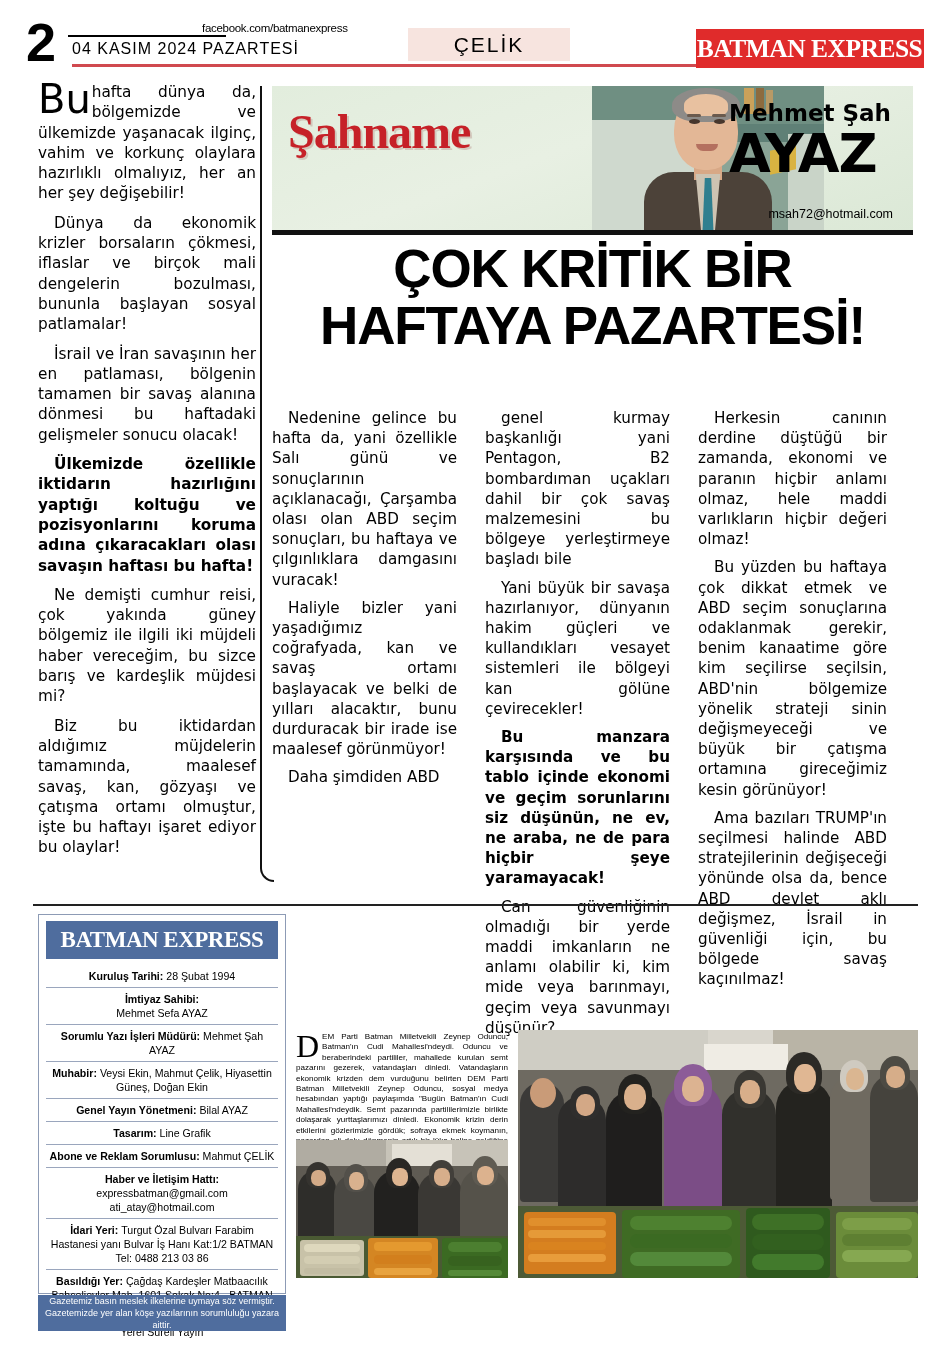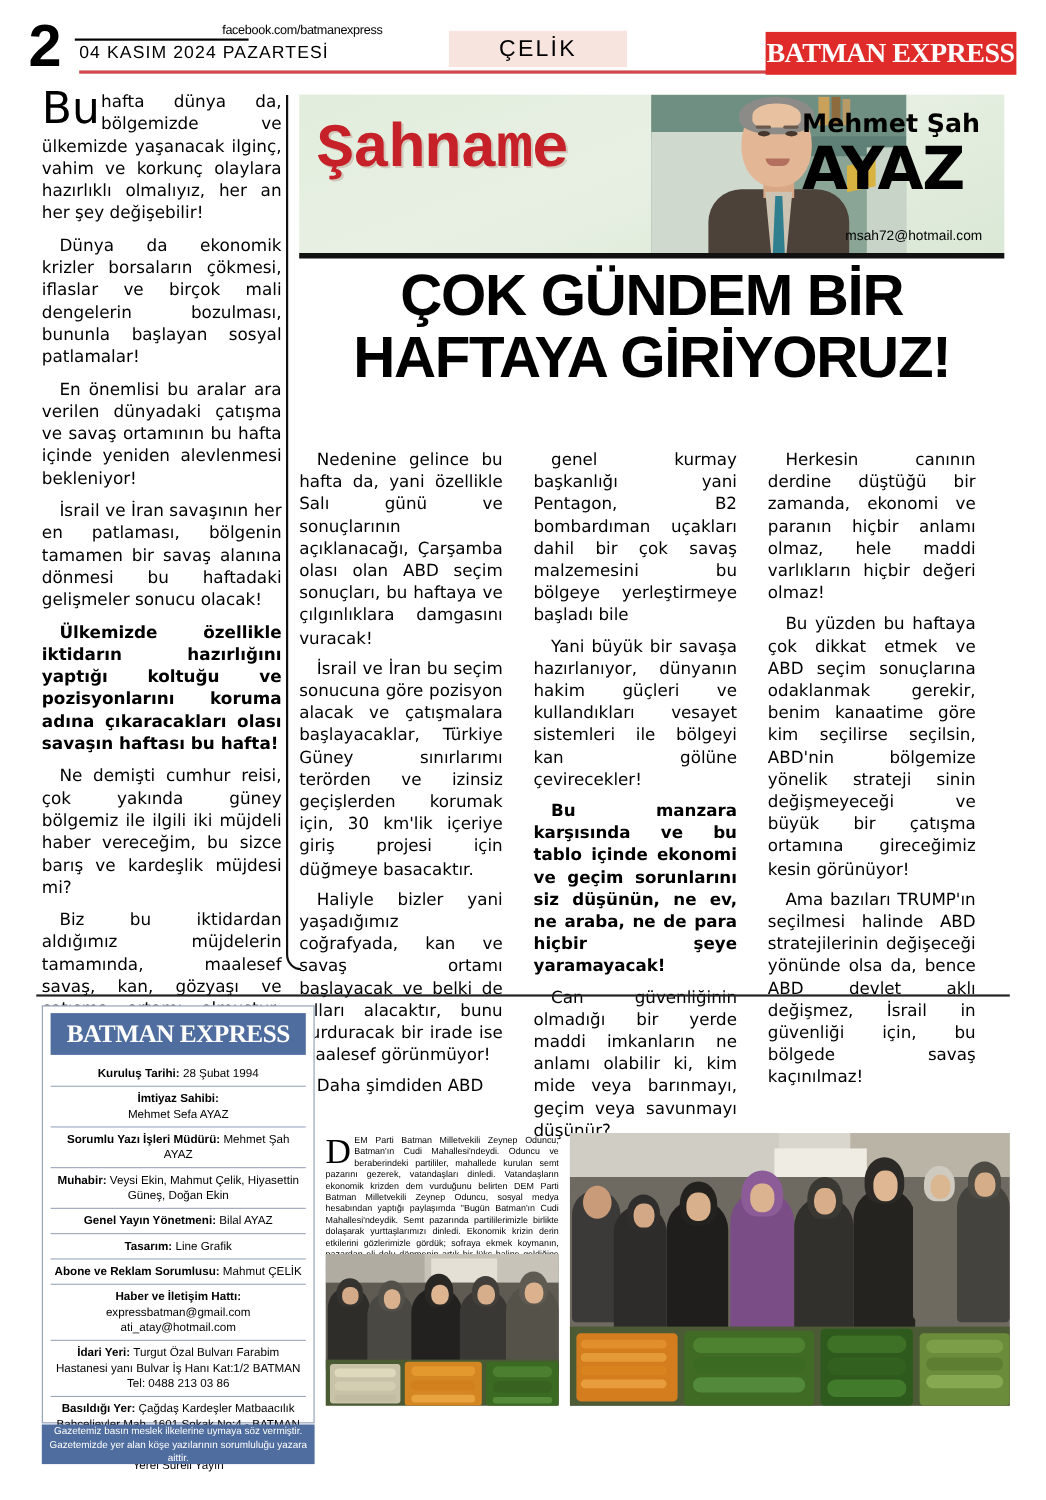--- a/index.html
+++ b/index.html
@@ -87,22 +87,22 @@
   .banner {
     position: absolute; left: 272px; top: 4px; width: 641px; height: 144px;
     background: linear-gradient(160deg, #e2eddd 0%, #e8f0e3 45%, #dbe8d6 100%);
     overflow: hidden;
   }
   .banner-underline {
     position: absolute; left: 272px; top: 148px; width: 641px; height: 5px; background: #111;
   }
   .banner-title {
     position: absolute; left: 16px; top: 18px;
-    font-size: 56px; font-weight: 700; color: #c62128;
-    font-family: Liberation Mono, monospace;
+    font-size: 48px; font-weight: 700; color: #c62128;
+    font-family: Liberation Serif, serif;
     letter-spacing: -1px;
     text-shadow: 2px 2px 0 rgba(120,30,30,0.18);
   }
   .banner-photo {
     position: absolute; left: 320px; top: 0; width: 232px; height: 144px;
     overflow: hidden;
   }
   .ph-bg { position: absolute; inset: 0; background: #8aa496; }
   .ph-shelf1 { position: absolute; left: 0; top: 0; width: 232px; height: 40px; background: #6f8f82; }
   .ph-shelf2 { position: absolute; left: 110px; top: 38px; width: 122px; height: 18px; background: #5f8076; }
@@ -263,21 +263,20 @@
   </div>
 </div>
 
 <div class="upper">
 
   <div class="intro-col">
     <div class="divider"></div>
     <div id="intro-paras">
         <p class="first"><span class="dropcap">Bu</span>hafta dünya da, bölgemizde ve ülkemizde yaşanacak ilginç, vahim ve korkunç olaylara hazırlıklı olmalıyız, her an her şey değişebilir!</p>
         <p>Dünya da ekonomik krizler borsaların çökmesi, iflaslar ve birçok mali dengelerin bozulması, bununla başlayan sosyal patlamalar!</p>
-        <p>En önemlisi bu aralar ara verilen dünyadaki çatışma ve savaş ortamının bu hafta içinde yeniden alevlenmesi bekleniyor!</p>
         <p>İsrail ve İran savaşının her en patlaması, bölgenin tamamen bir savaş alanına dönmesi bu haftadaki gelişmeler sonucu olacak!</p>
         <p class="bold">Ülkemizde özellikle iktidarın hazırlığını yaptığı koltuğu ve pozisyonlarını koruma adına çıkaracakları olası savaşın haftası bu hafta!</p>
         <p>Ne demişti cumhur reisi, çok yakında güney bölgemiz ile ilgili iki müjdeli haber vereceğim, bu sizce barış ve kardeşlik müjdesi mi?</p>
         <p>Biz bu iktidardan aldığımız müjdelerin tamamında, maalesef savaş, kan, gözyaşı ve çatışma ortamı olmuştur, işte bu haftayı işaret ediyor bu olaylar!</p>
       </div>
   </div>
 
   <div class="banner">
     <div class="banner-title">Şahname</div>
     <div class="banner-photo">
@@ -304,26 +303,25 @@
       <div class="ph-mouth"></div>
     </div>
     <div class="banner-name">
       <div class="banner-first">Mehmet Şah</div>
       <div class="banner-last">AYAZ</div>
     </div>
     <div class="banner-mail">msah72@hotmail.com</div>
   </div>
   <div class="banner-underline"></div>
 
-  <div class="headline">ÇOK GÜNDEM BİR HAFTAYA GİRİYORUZ!</div>
+  <div class="headline">ÇOK KRİTİK BİR HAFTAYA PAZARTESİ!</div>
 
   <div class="artcols">
     <div class="artcol c1">
         <p>Nedenine gelince bu hafta da, yani özellikle Salı günü ve sonuçlarının açıklanacağı, Çarşamba olası olan ABD seçim sonuçları, bu haftaya ve çılgınlıklara damgasını vuracak!</p>
-        <p>İsrail ve İran bu seçim sonucuna göre pozisyon alacak ve çatışmalara başlayacaklar, Türkiye Güney sınırlarımı terörden ve izinsiz geçişlerden korumak için, 30 km'lik içeriye giriş projesi için düğmeye basacaktır.</p>
         <p>Haliyle bizler yani yaşadığımız coğrafyada, kan ve savaş ortamı başlayacak ve belki de yılları alacaktır, bunu durduracak bir irade ise maalesef görünmüyor!</p>
         <p>Daha şimdiden ABD</p>
       </div>
     <div class="artcol c2">
         <p>genel kurmay başkanlığı yani Pentagon, B2 bombardıman uçakları dahil bir çok savaş malzemesini bu bölgeye yerleştirmeye başladı bile</p>
         <p>Yani büyük bir savaşa hazırlanıyor, dünyanın hakim güçleri ve kullandıkları vesayet sistemleri ile bölgeyi kan gölüne çevirecekler!</p>
         <p class="bold">Bu manzara karşısında ve bu tablo içinde ekonomi ve geçim sorunlarını siz düşünün, ne ev, ne araba, ne de para hiçbir şeye yaramayacak!</p>
         <p>Can güvenliğinin olmadığı bir yerde maddi imkanların ne anlamı olabilir ki, kim mide veya barınmayı, geçim veya savunmayı düşünür?</p>
       </div>
     <div class="artcol c3">

